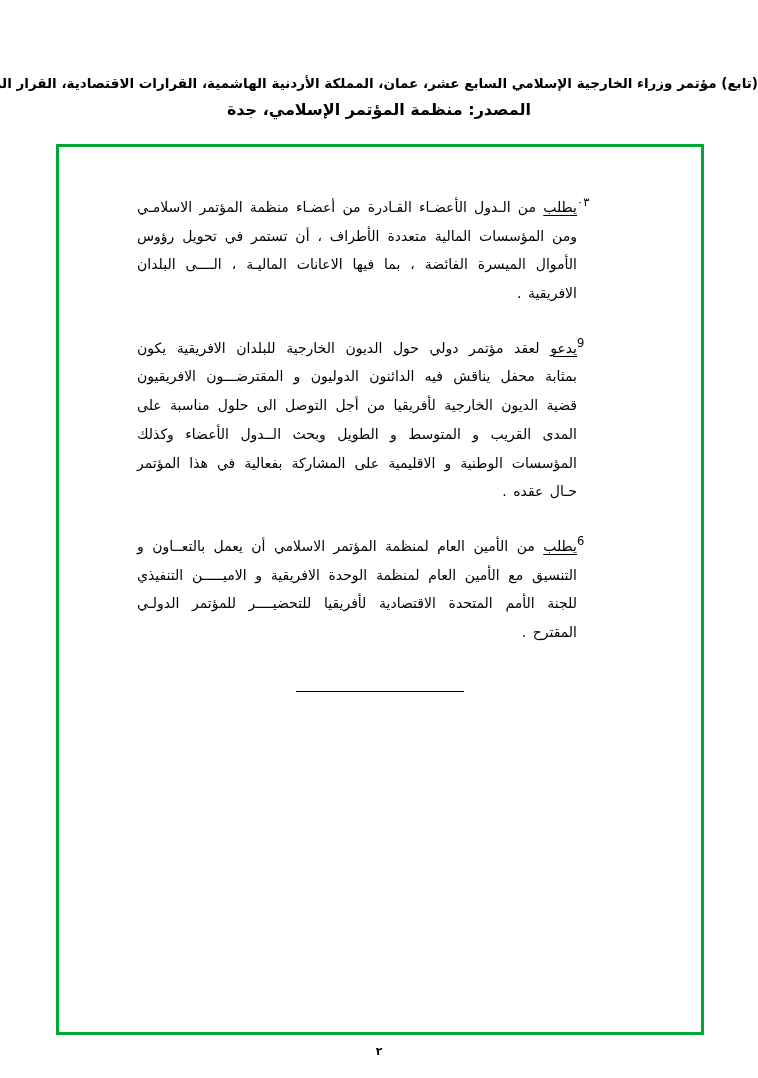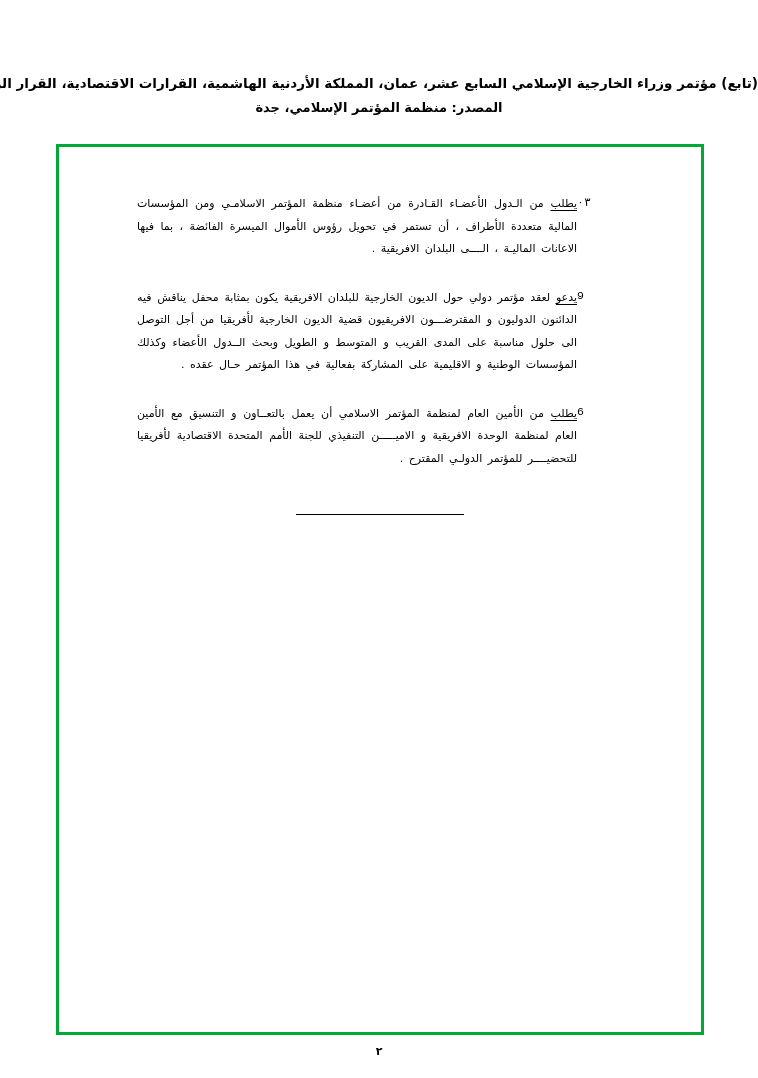--- a/index.html
+++ b/index.html
@@ -32,21 +32,21 @@
   }
   .header-title {
     font-size: 13.5px;
     font-weight: bold;
     letter-spacing: 0px;
     line-height: 1.4;
     white-space: nowrap;
   }
   .header-source {
     margin-top: 7px;
-    font-size: 13px;
+    font-size: 16px;
     font-weight: bold;
     white-space: nowrap;
   }
   
   .frame {
     position: absolute;
     top: 144px;
     left: 56px;
     width: 648px;
     height: 891px;
@@ -67,25 +67,24 @@
     margin-bottom: 26px;
   }
   .clause-num {
     width: 46px;
     flex: 0 0 46px;
     font-size: 11.5px;
     text-align: left;
     padding-top: 2px;
     letter-spacing: 1px;
     direction: rtl;
-    font-family: Liberation Mono, monospace;
   }
   .clause-body {
     flex: 1 1 auto;
-    font-size: 11px;
+    font-size: 14px;
     line-height: 2.05;
     text-align: justify;
     text-align-last: right;
     direction: rtl;
     letter-spacing: 0.6px;
     word-spacing: 2px;
   }
   .lead {
     text-decoration: underline;
     text-underline-offset: 3px;

